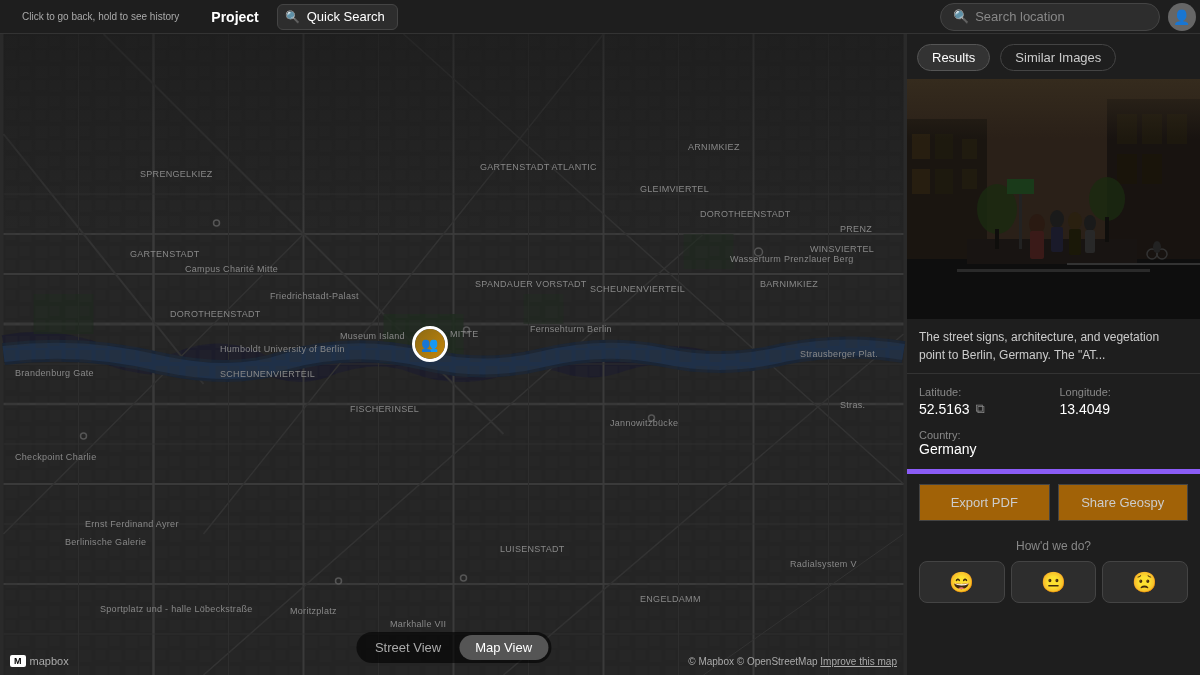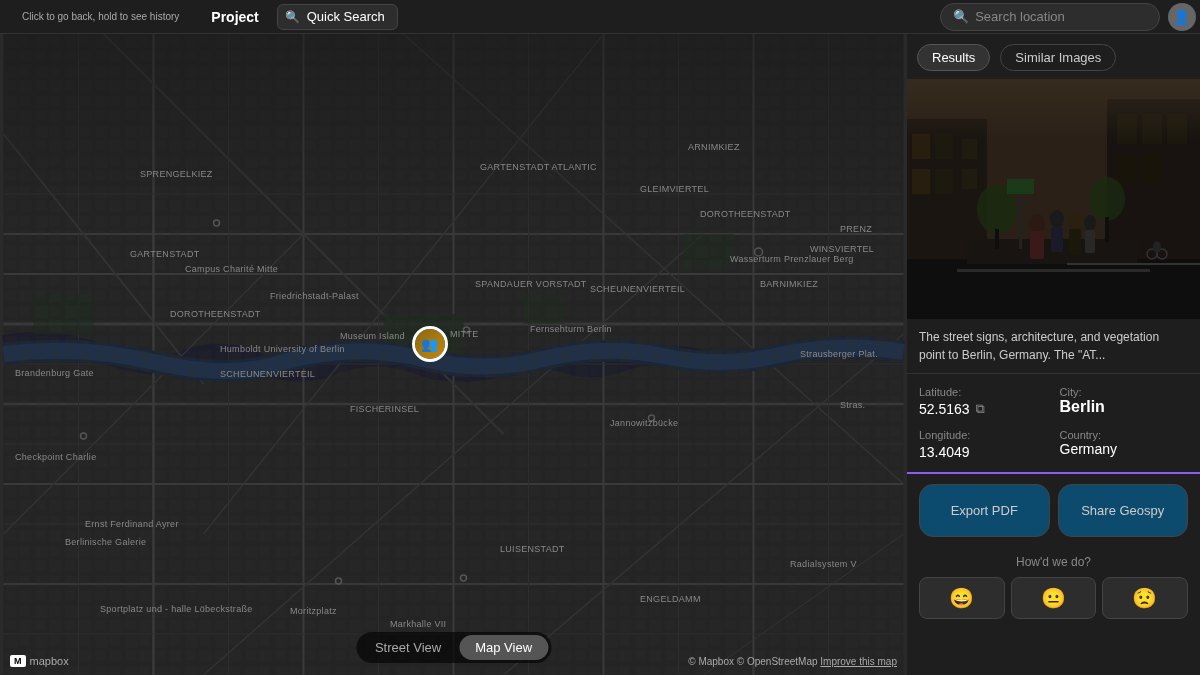--- a/index.html
+++ b/index.html
@@ -259,21 +259,21 @@
       border-bottom: 1px solid #333;
     }
 
     
     .coords-section {
       display: grid;
       grid-template-columns: 1fr 1fr;
       padding: 12px;
       gap: 12px;
       flex-shrink: 0;
-      border-bottom: 2px solid #8b5cf6;
+      border-bottom: 5px solid #8b5cf6;
     }
     .coord-item {}
     .coord-label {
       color: #888;
       font-size: 11px;
       margin-bottom: 3px;
     }
     .coord-value {
       color: #fff;
       font-size: 14px;
@@ -297,26 +297,26 @@
 
     
     .action-buttons {
       display: grid;
       grid-template-columns: 1fr 1fr;
       gap: 8px;
       padding: 10px 12px;
       flex-shrink: 0;
     }
     .action-btn {
-      background: #0c4a6e;
+      background: #a16207;
       border: 1px solid #444;
-      border-radius: 14px;
+      border-radius: 0;
       color: #ccc;
       font-size: 13px;
-      padding: 18px;
+      padding: 10px;
       cursor: pointer;
       text-align: center;
     }
 
     
     .feedback-section {
       padding: 8px 12px;
       flex-shrink: 0;
     }
     .feedback-label {
@@ -575,24 +575,20 @@
 
     <div class="coords-section">
       <div class="coord-item">
         <div class="coord-label">Latitude:</div>
         <div class="coord-value">
           <span>52.5163</span>
           <button class="copy-btn" title="Copy">⧉</button>
         </div>
       </div>
       <div class="coord-item">
-        <div class="city-label">City:</div>
-        <div class="city-value">Berlin</div>
-      </div>
-      <div class="coord-item">
         <div class="coord-label">Longitude:</div>
         <div class="coord-value">
           <span>13.4049</span>
         </div>
       </div>
       <div class="coord-item">
         <div class="country-label">Country:</div>
         <div class="country-value">Germany</div>
       </div>
     </div>

